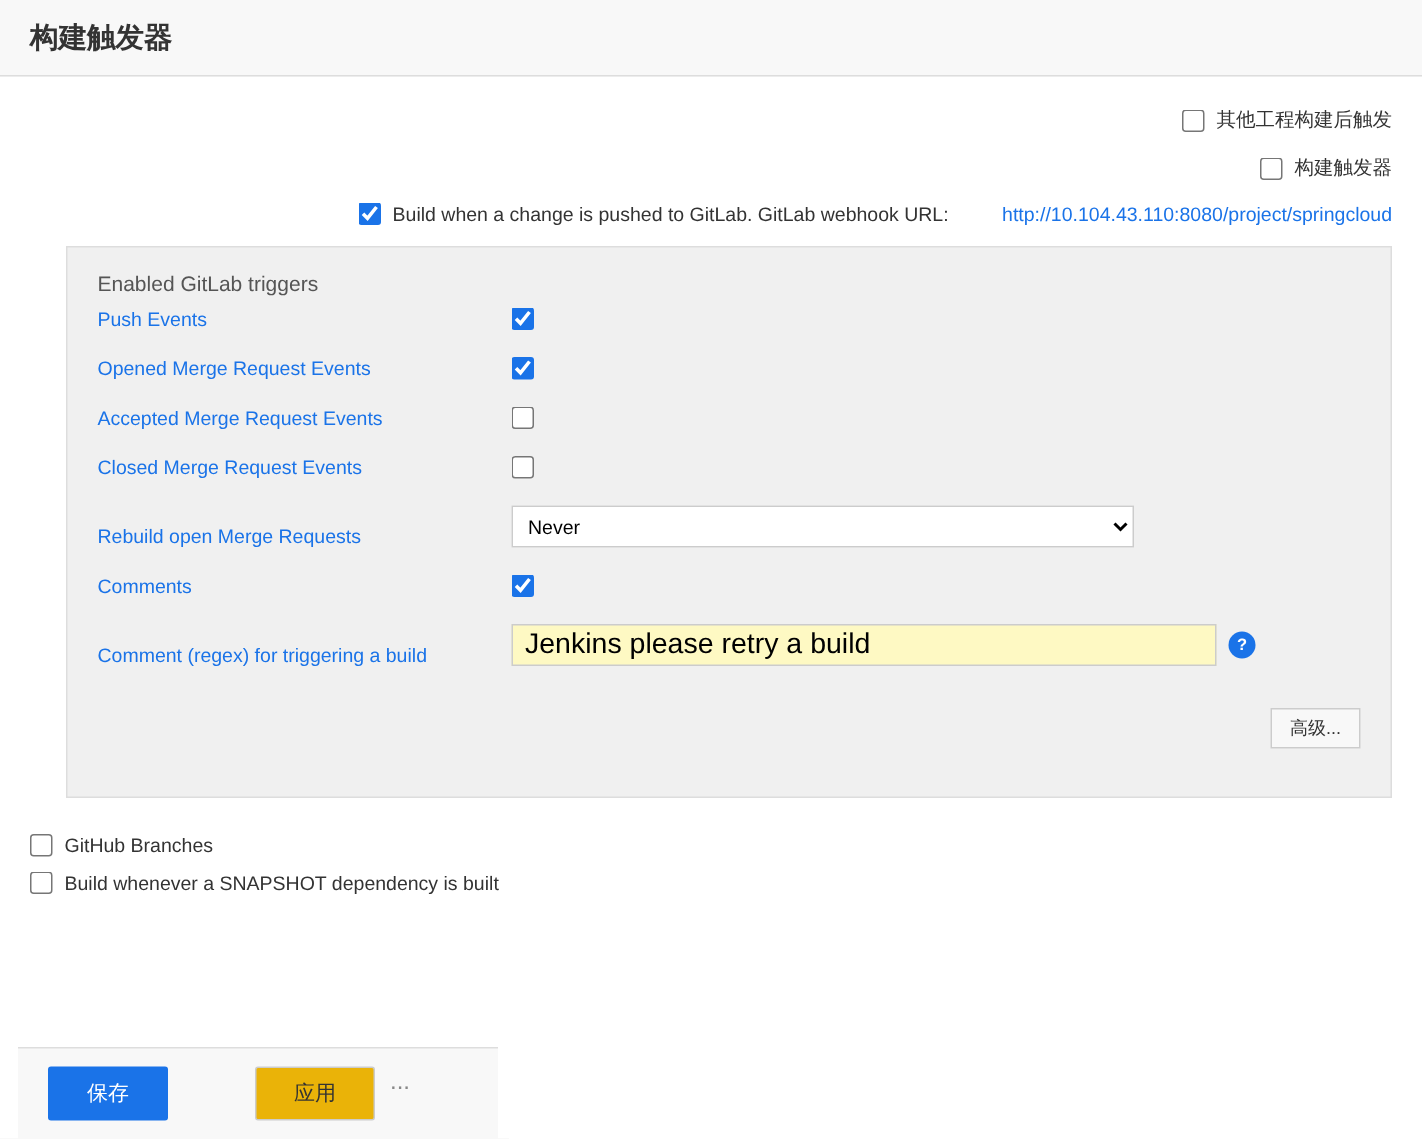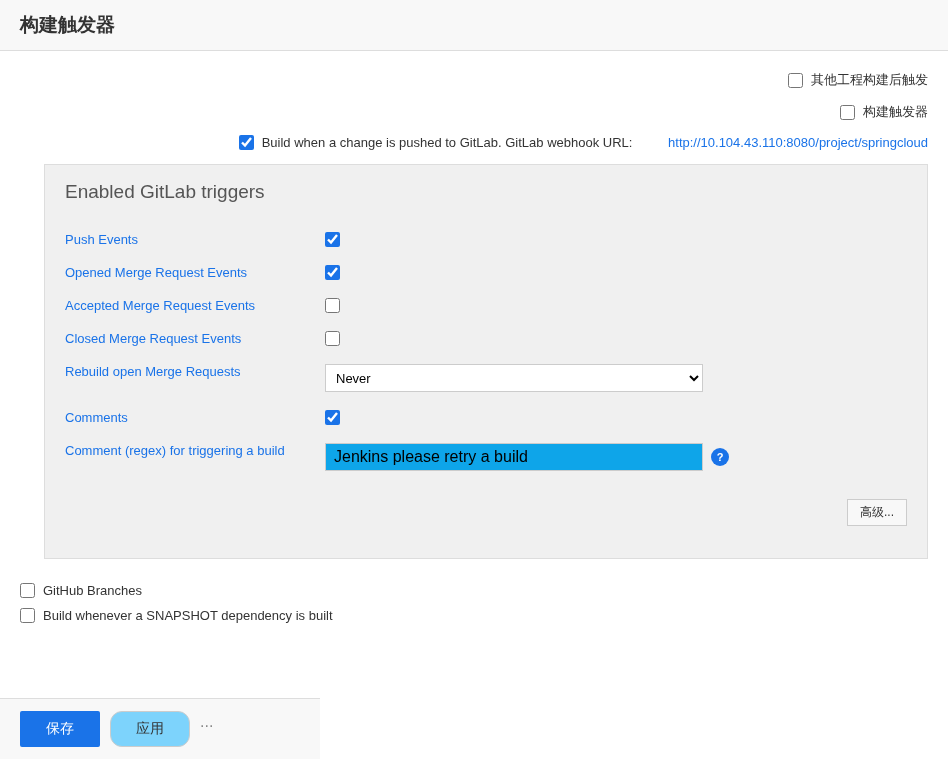--- a/index.html
+++ b/index.html
@@ -49,62 +49,62 @@
       margin-left: 32px;
     }
     .gitlab-triggers-section {
       background: #f0f0f0;
       border: 1px solid #ddd;
       margin-left: 24px;
       margin-bottom: 14px;
       padding: 16px 20px;
     }
     .triggers-title {
-      font-size: 19px;
+      font-size: 14px;
       color: #555;
-      margin-bottom: 29px;
+      margin-bottom: 8px;
       font-weight: normal;
     }
     .trigger-row {
       display: flex;
-      align-items: flex-start;
+      align-items: flex-end;
       margin-bottom: 18px;
-      gap: 0;
+      gap: 16px;
     }
     .trigger-label {
       width: 260px;
       font-size: 13px;
       color: #1a73e8;
       flex-shrink: 0;
     }
     .trigger-control {
       display: flex;
       align-items: center;
     }
     .trigger-control input[type="checkbox"] {
       width: 15px;
       height: 15px;
       cursor: pointer;
       accent-color: #1a73e8;
     }
     .trigger-select {
-      width: 378px;
+      width: 415px;
       height: 28px;
       border: 1px solid #ccc;
       background: #fff;
       font-size: 13px;
       padding: 2px 6px;
       cursor: pointer;
     }
     .trigger-input {
-      width: 378px;
+      width: 470px;
       height: 28px;
       border: 1px solid #ccc;
-      background: #0ea5e9;
-      font-size: 16px;
+      background: #fef9c3;
+      font-size: 19px;
       padding: 2px 8px;
     }
     .help-icon {
       display: inline-flex;
       align-items: center;
       justify-content: center;
       width: 18px;
       height: 18px;
       background: #1a73e8;
       color: #fff;
@@ -138,47 +138,48 @@
       gap: 8px;
     }
     .bottom-checkbox-row input[type="checkbox"] {
       width: 15px;
       height: 15px;
       cursor: pointer;
     }
     .footer-buttons {
       position: absolute;
       bottom: 0;
-      left: 0;
+      left: 12px;
       background: #f8f8f8;
       border-top: 1px solid #ddd;
       padding: 12px 20px;
       display: flex;
       gap: 10px;
       width: 320px;
     }
     .btn-save {
       background: #1a73e8;
       color: #fff;
       border: none;
       padding: 8px 24px;
       font-size: 14px;
       cursor: pointer;
       border-radius: 2px;
       min-width: 80px;
     }
     .btn-apply {
-      background: #7dd3fc;
+      background: #eab308;
       color: #333;
       border: 1px solid #ccc;
       padding: 8px 24px;
       font-size: 14px;
       cursor: pointer;
-      border-radius: 12px;
+      border-radius: 2px;
       min-width: 80px;
+      margin-left: 48px;
     }
     .ellipsis-row {
       text-align: center;
       color: #888;
       font-size: 16px;
       padding: 2px 0;
     }
   </style>
 </head>
 <body>

